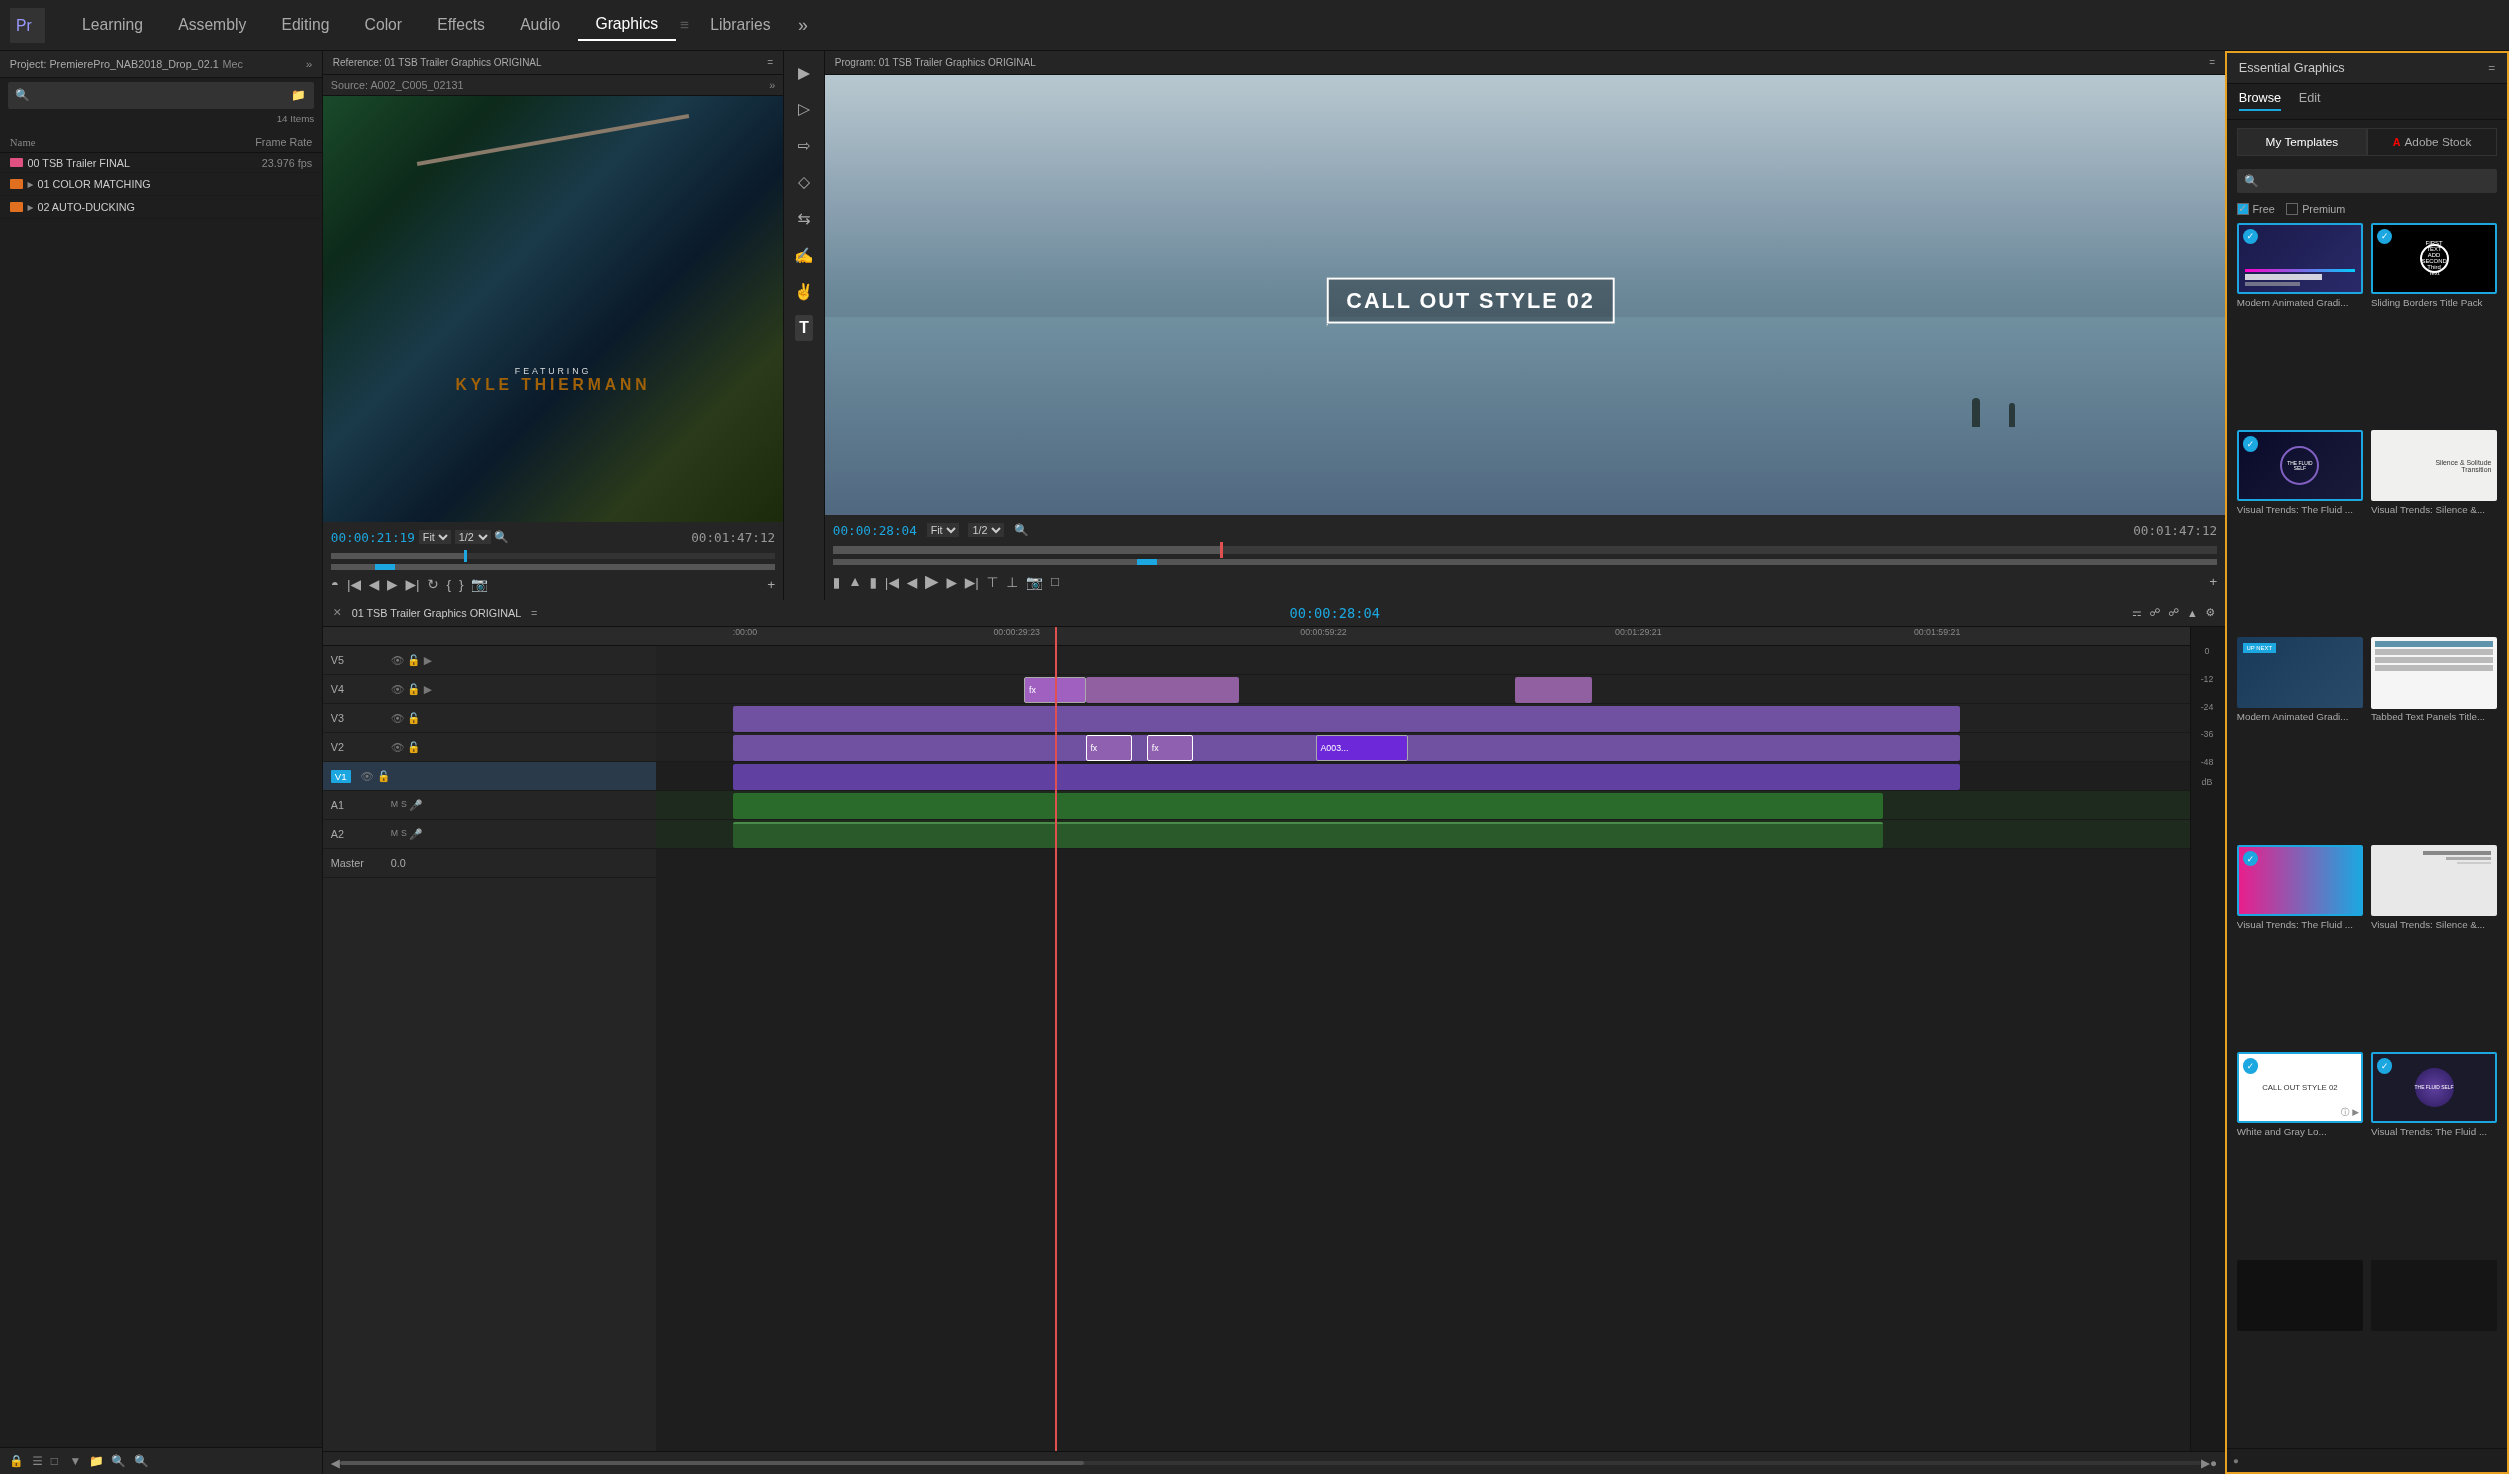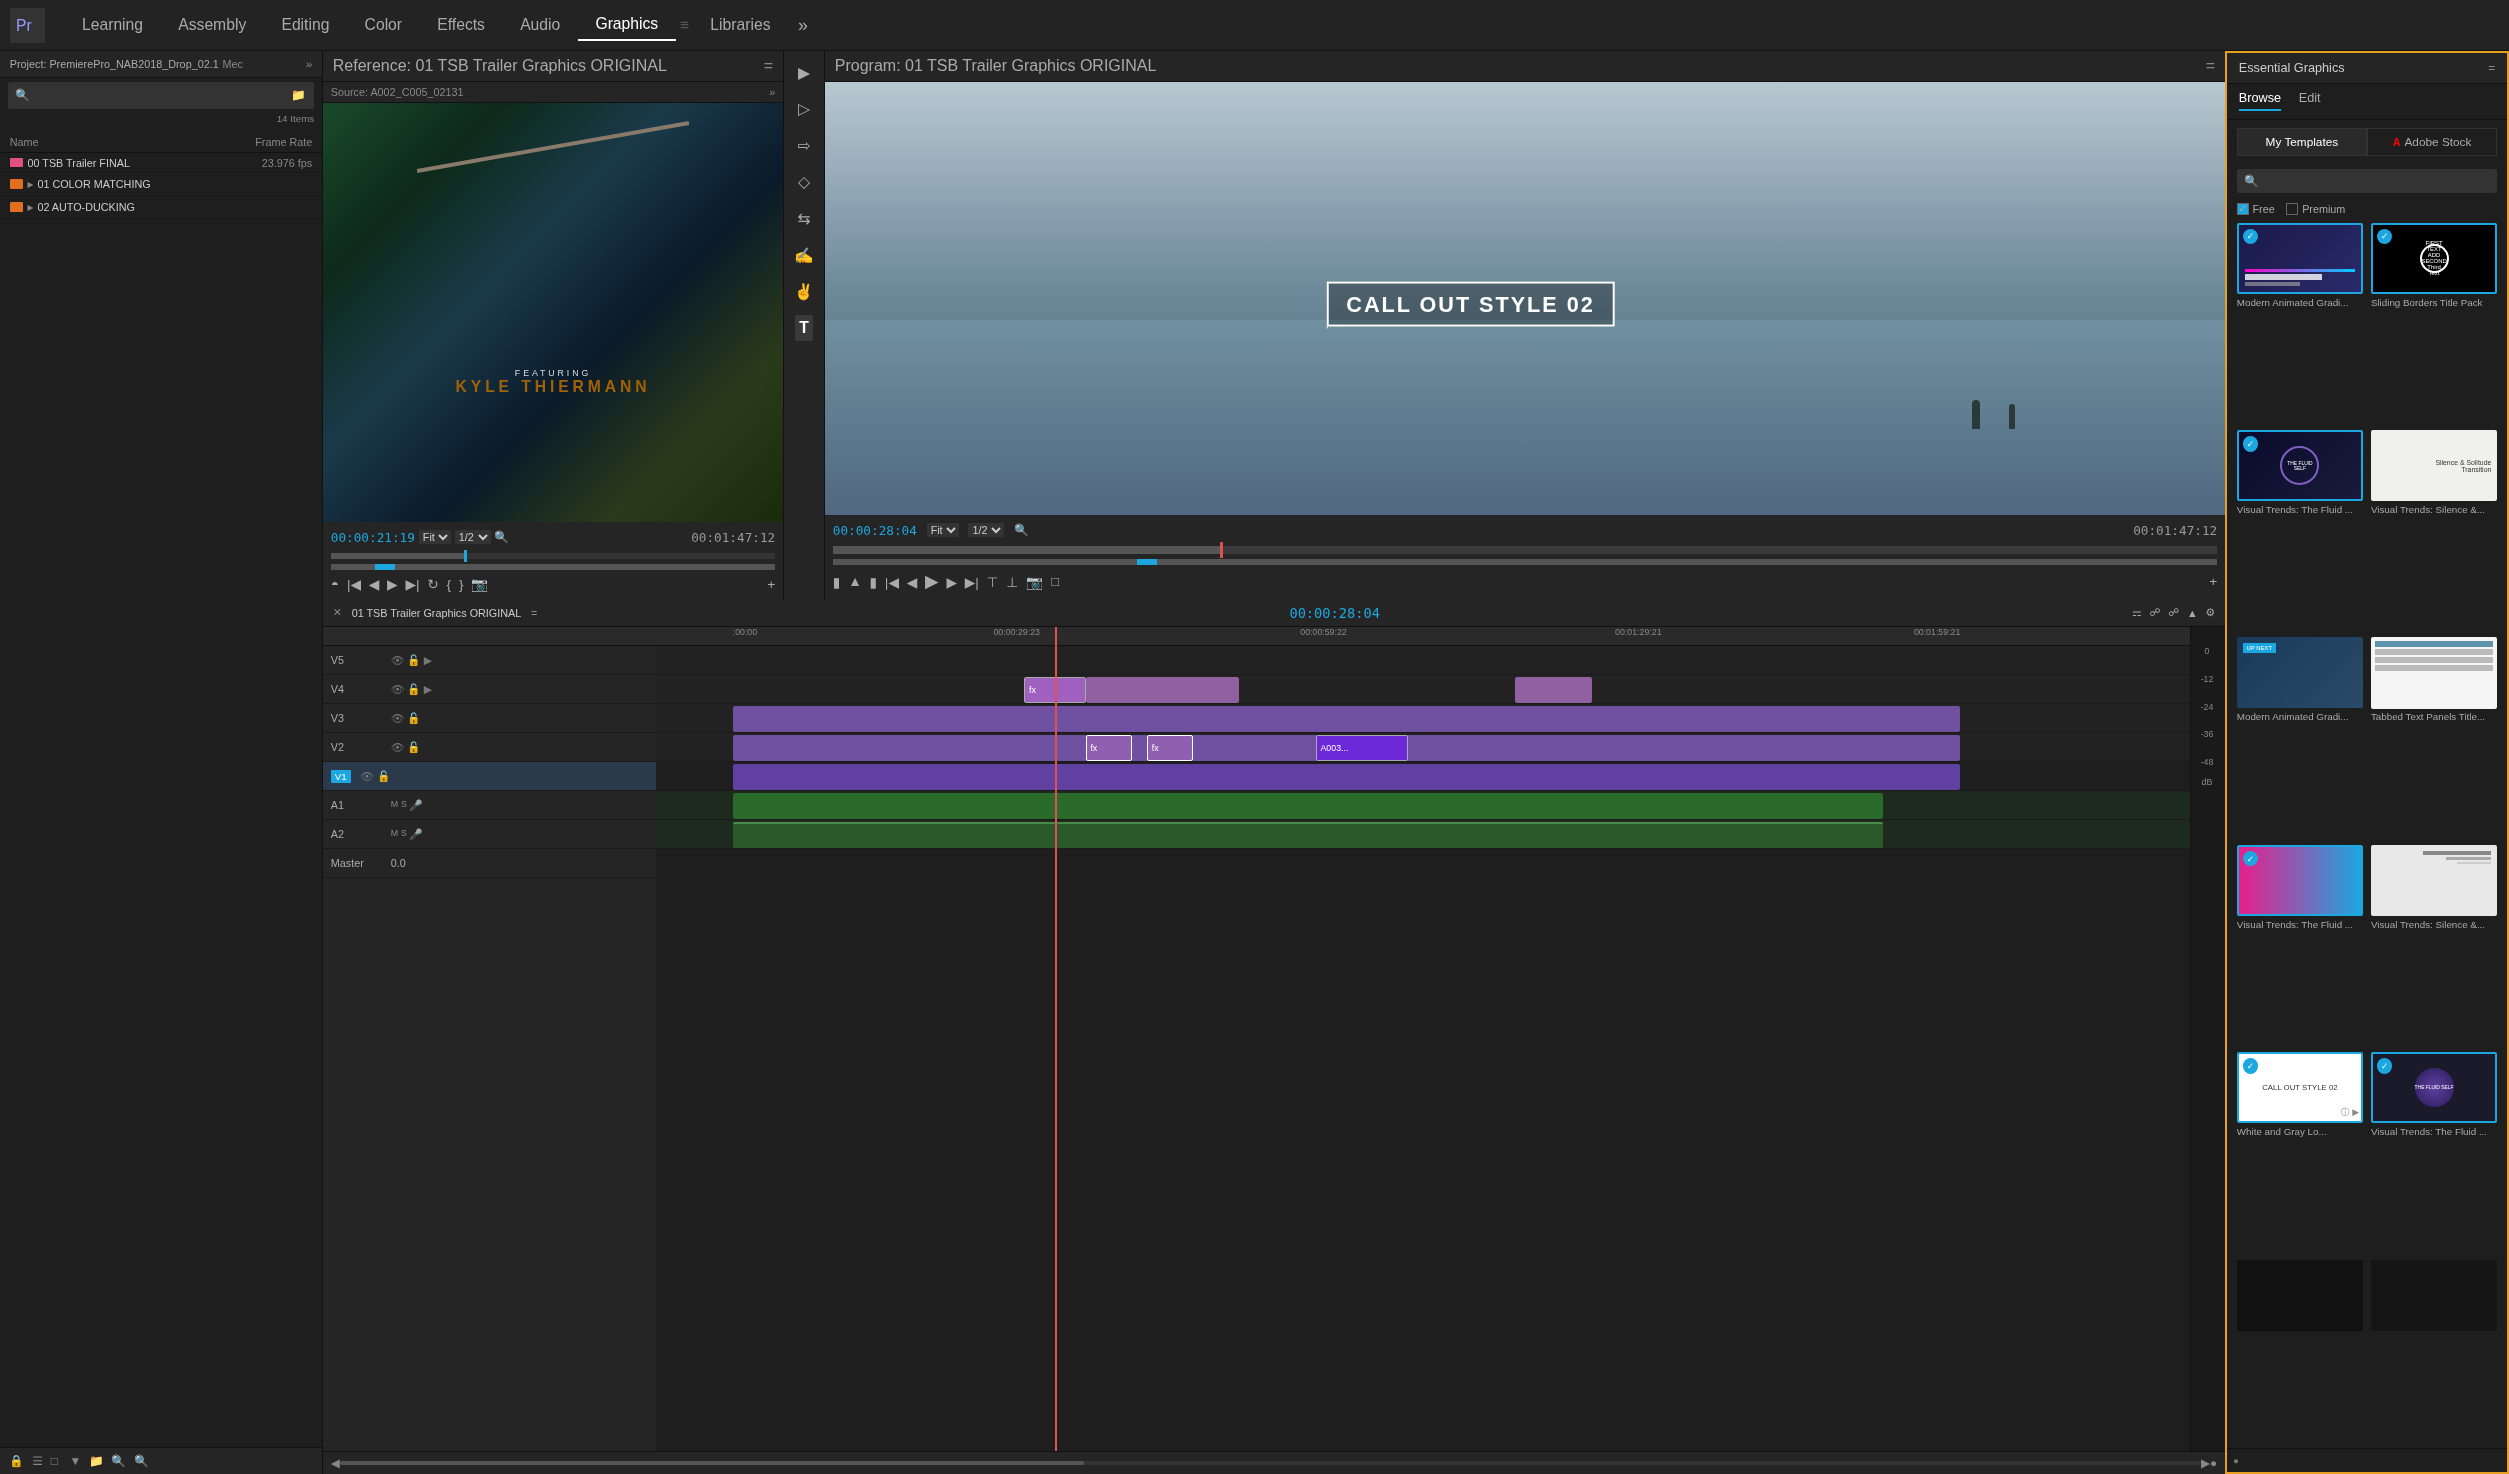--- a/index.html
+++ b/index.html
@@ -20,21 +20,21 @@
     .left-panel { width: 323px; background: #1e1e1e; border-right: 1px solid #111; display: flex; flex-direction: column; flex-shrink: 0; }
 
     
     .center-area { flex: 1; display: flex; flex-direction: column; }
 
     
     .monitors-row { display: flex; height: 549px; flex-shrink: 0; }
 
     
     .source-monitor { width: 461px; background: #1a1a1a; border-right: 1px solid #111; display: flex; flex-direction: column; flex-shrink: 0; }
-    .monitor-header { display: flex; align-items: center; justify-content: space-between; padding: 5.9px 9.8px; background: #252525; border-bottom: 1px solid #111; font-size: 16px; color: #aaa; }
+    .monitor-header { display: flex; align-items: center; justify-content: space-between; padding: 5.9px 9.8px; background: #252525; border-bottom: 1px solid #111; font-size: 10px; color: #aaa; }
     .monitor-video { flex: 1; background: #0a0a0a; position: relative; overflow: hidden; }
     .monitor-controls { background: #252525; padding: 3.9px 7.8px; display: flex; flex-direction: column; }
     .monitor-playbar { height: 5.9px; background: #333; position: relative; margin: 3.9px 0; }
     .monitor-playbar-fill { height: 100%; background: #555; width: 30%; }
     .monitor-playbar-head { position: absolute; top: -2.9px; left: 30%; width: 2.9px; height: 11.8px; background: #1ca7e0; }
     .monitor-buttons { display: flex; align-items: center; gap: 7.8px; padding: 3.9px 0; }
     .monitor-btn { color: #aaa; font-size: 13.7px; cursor: pointer; background: none; border: none; }
 
     
     .tools-panel { width: 41px; background: #252525; border-right: 1px solid #111; display: flex; flex-direction: column; align-items: center; padding: 7.8px 0; gap: 9.8px; flex-shrink: 0; }
@@ -121,21 +121,21 @@
     .tmpl-fluid3-ring { width: 39px; height: 39px; border-radius: 50%; background: radial-gradient(circle, #6040a0, #2a1a5a); display: flex; align-items: center; justify-content: center; }
     .tmpl-dark1 { background: #111; }
     .tmpl-dark2 { background: #151515; }
 
     
     .project-header { display: flex; align-items: center; justify-content: space-between; padding: 5.9px 9.8px; background: #252525; border-bottom: 1px solid #111; }
     .project-title { font-size: 10.8px; color: #aaa; }
     .project-search { padding: 3.9px 7.8px; }
     .project-search-bar { width: 100%; background: #333; border: none; padding: 3.9px 7.8px; color: #aaa; font-size: 10.8px; border-radius: 2px; }
     .project-items-header { display: flex; padding: 3.9px 9.8px; border-bottom: 1px solid #111; font-size: 10.8px; color: #888; }
-    .project-item-name { flex: 1; }
+    .project-item-name { flex: 1; font-family: Liberation Serif, serif; }
     .project-item-fps { color: #888; font-size: 10.8px; }
     .project-item { display: flex; align-items: center; padding: 3.9px 9.8px; border-bottom: 1px solid #1a1a1a; cursor: pointer; gap: 4px; }
     .project-item-icon { width: 13.7px; height: 9.8px; border-radius: 1px; flex-shrink: 0; }
     .icon-pink { background: #e05080; }
     .icon-orange { background: #e07020; }
     .project-item-label { font-size: 10.8px; color: #ccc; flex: 1; }
     .project-item-value { font-size: 10.8px; color: #888; }
     .project-footer { padding: 5.9px 9.8px; background: #252525; border-top: 1px solid #111; display: flex; align-items: center; gap: 7.8px; }
 
     

